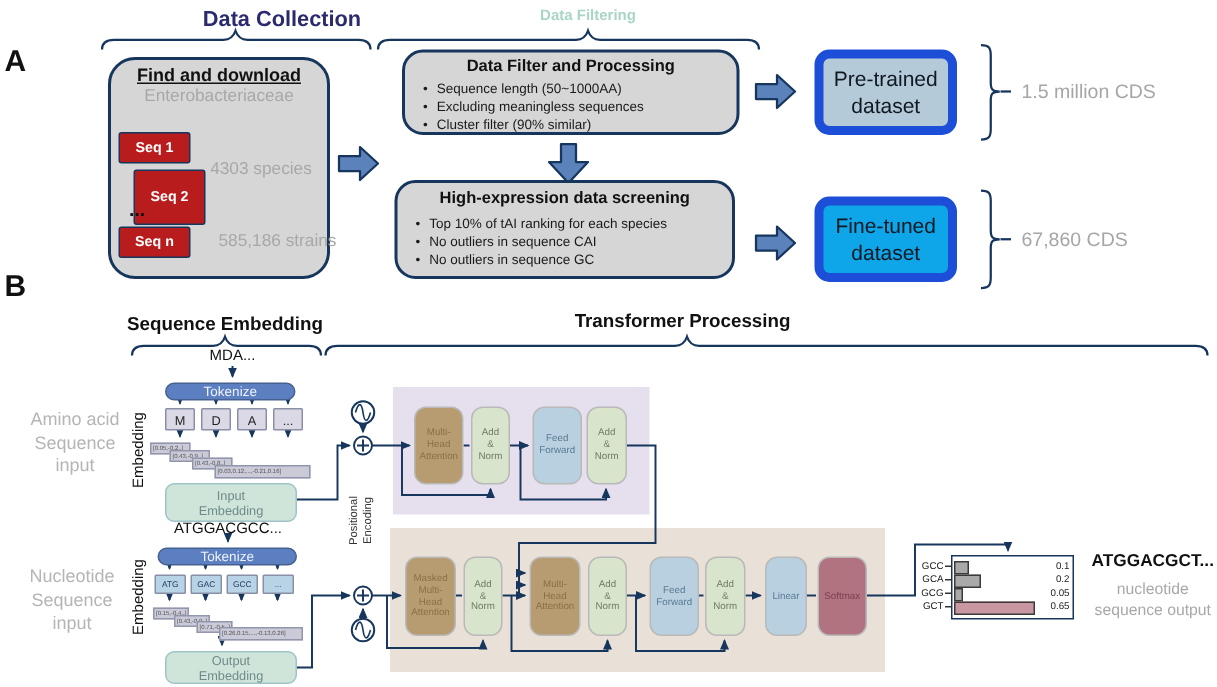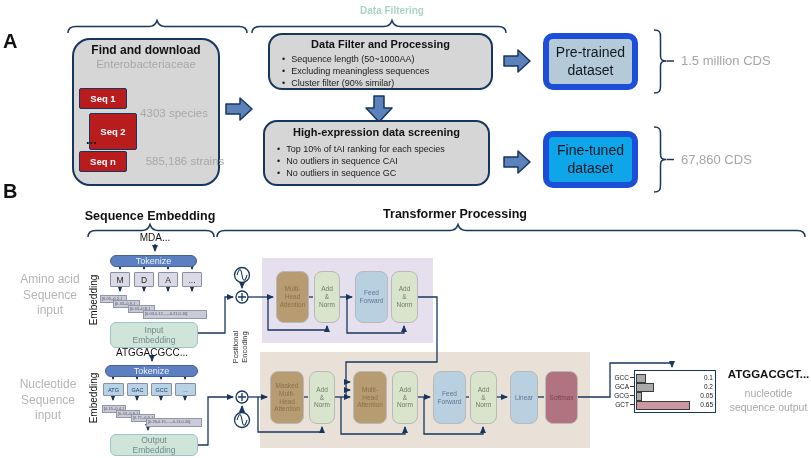--- a/index.html
+++ b/index.html
@@ -166,24 +166,25 @@
     <g stroke="#333" stroke-width="1">
       <path d="M 630 377.5 H 634"></path>
         <path d="M 630 386.5 H 634"></path>
       <path d="M 630 395.5 H 634"></path>
         <path d="M 630 404.5 H 634"></path>
     </g>
   </svg>
 
   <div class="abs z2" style="left:3px;top:30px;font-size:20px;font-weight:bold;">A</div>
 
+  <div class="abs z2" style="left:98px;top:5px;width:180px;text-align:center;font-size:14.5px;font-weight:bold;color:#2b2a6e;">Data Collection</div>
   <div class="abs z2" style="left:302px;top:5px;width:180px;text-align:center;font-size:10px;font-weight:bold;color:#a9d5c6;">Data Filtering</div>
 
   <div class="abs z2 gbox" style="left:72px;top:38px;width:148px;height:148px;border-radius:18px;"></div>
-  <div class="abs z2" style="left:80px;top:43px;width:132px;text-align:center;font-size:12px;font-weight:bold;">Find and download</div>
+  <div class="abs z2" style="left:80px;top:43px;width:132px;text-align:center;font-size:12px;font-weight:bold;text-decoration:underline;">Find and download</div>
   <div class="abs z2 graytxt" style="left:80px;top:58px;width:132px;text-align:center;font-size:11.5px;">Enterobacteriaceae</div>
   <div class="abs z2 seq ctr" style="left:79px;top:88px;width:48px;height:21px;">Seq 1</div>
   <div class="abs z2 seq ctr" style="left:89px;top:113px;width:48px;height:37px;">Seq 2</div>
   <div class="abs z2" style="left:86px;top:132px;font-size:13px;font-weight:bold;">...</div>
   <div class="abs z2 seq ctr" style="left:79px;top:151px;width:48px;height:21px;">Seq n</div>
   <div class="abs z2 graytxt" style="left:130px;top:107px;width:88px;text-align:center;font-size:11.5px;">4303 species</div>
   <div class="abs z2 graytxt" style="left:126px;top:155px;width:118px;text-align:center;font-size:11.5px;">585,186 strains</div>
 
   <div class="abs z2 gbox" style="left:268px;top:33px;width:225px;height:57px;">
     <div style="margin-top:3px;text-align:center;font-size:11px;font-weight:bold;">Data Filter and Processing</div>

